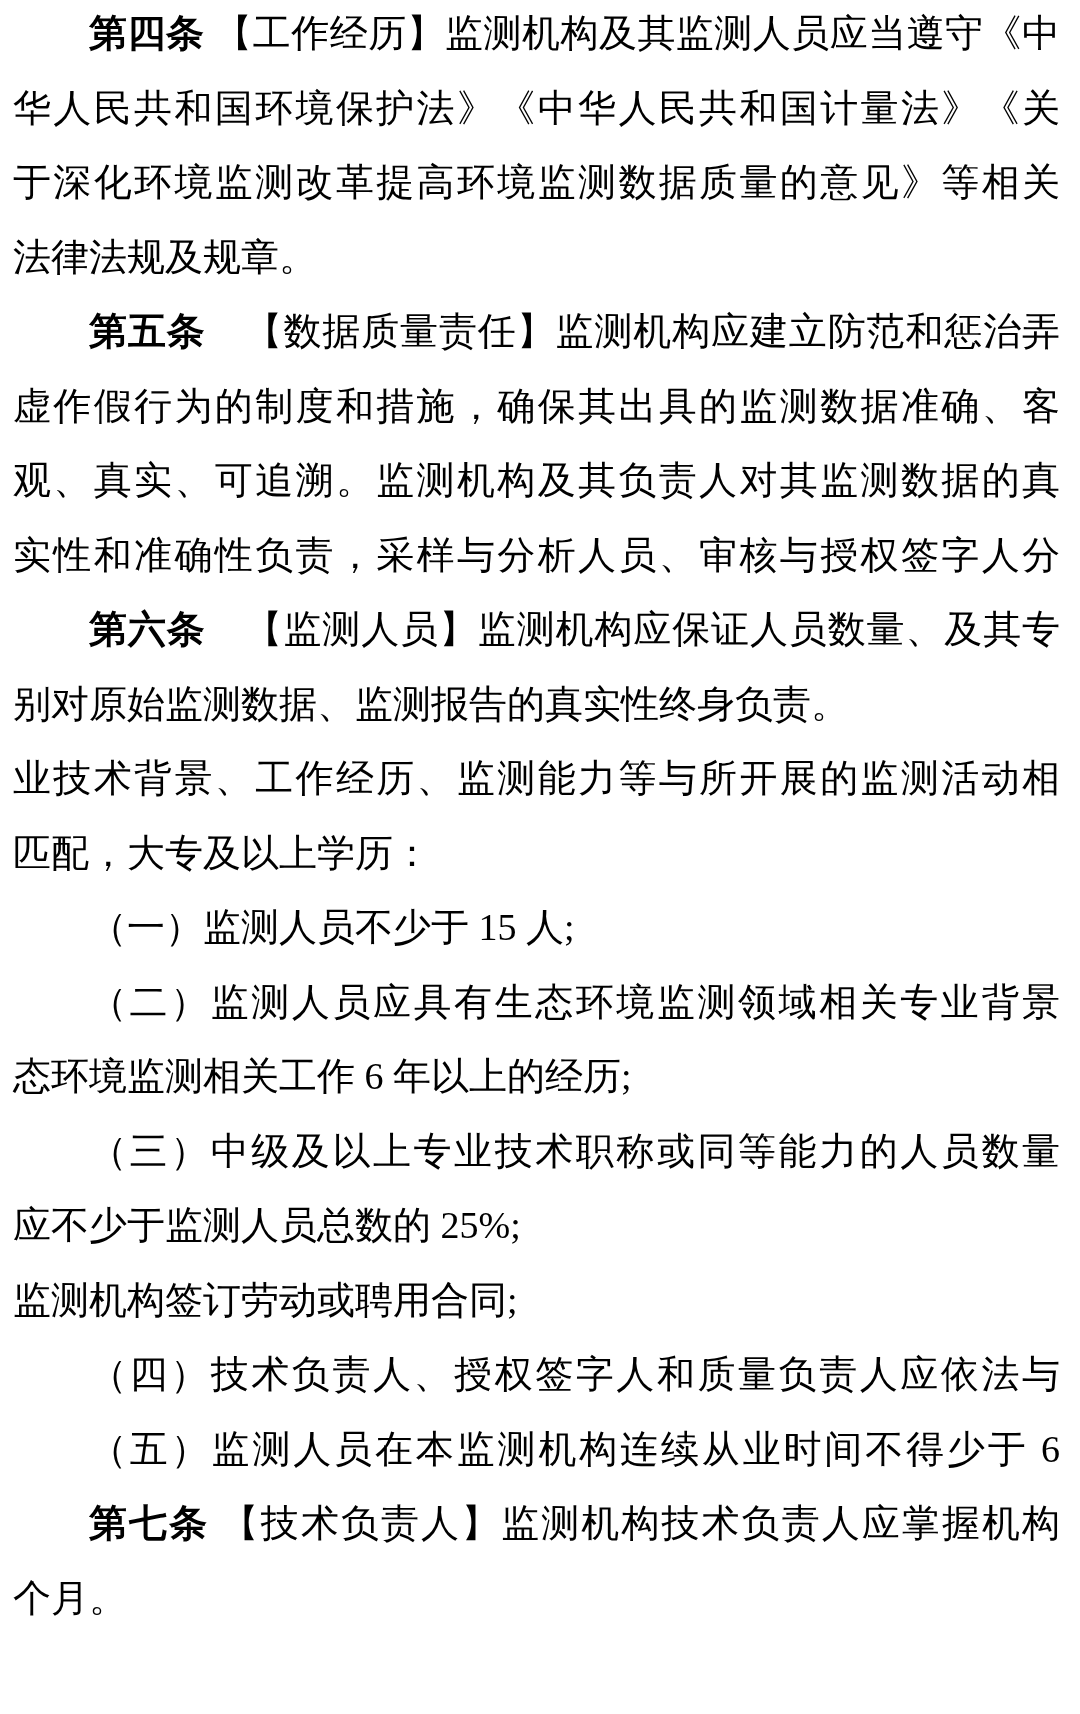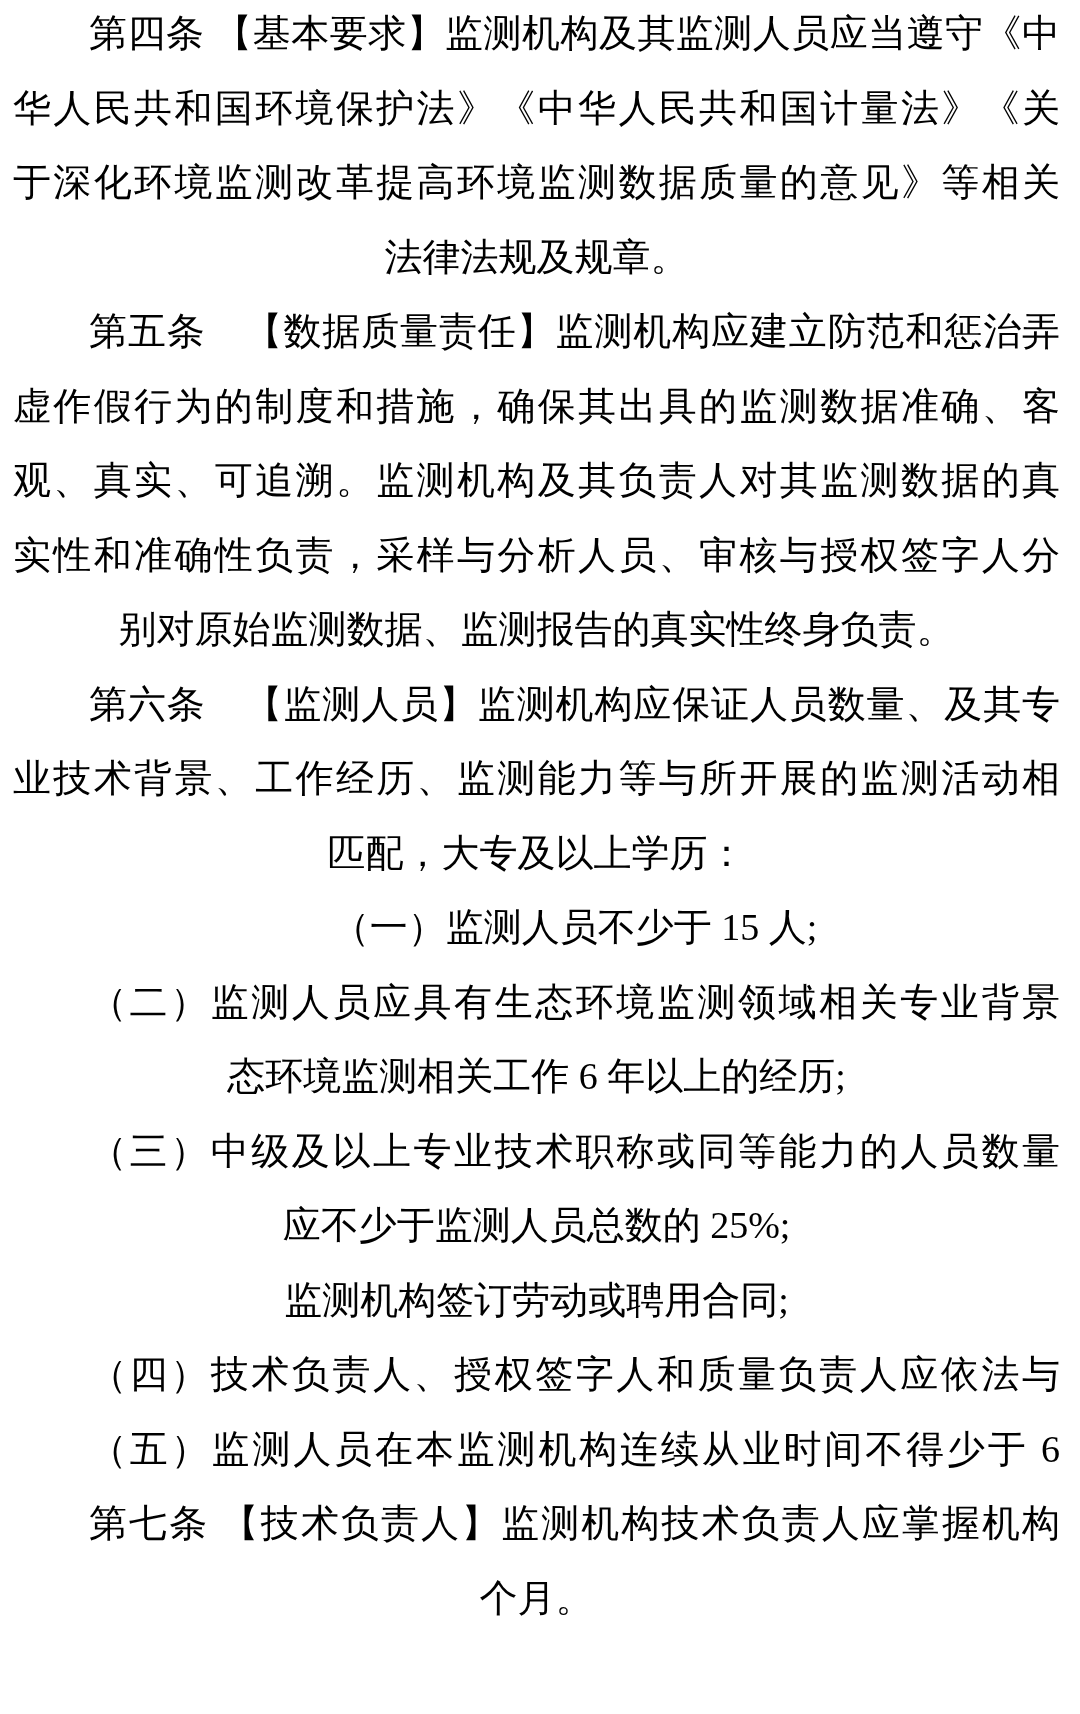--- a/index.html
+++ b/index.html
@@ -18,50 +18,50 @@
     height: 1714px;
     padding: 0 20px 0 13px;
     margin-top: -4px;
   }
   .line {
     font-family: "Liberation Serif", "DejaVu Serif", serif;
     font-size: 38px;
     line-height: 74.5px;
     height: 74.5px;
     color: #000000;
-    text-align: center;
+    text-align: left;
     overflow: visible;
   }
   .line.fill {
     text-align: justify;
     text-align-last: justify;
     text-justify: inter-ideograph;
   }
   .line.indent {
     text-indent: 2em;
   }
   .bold {
-    font-weight: normal;
+    font-weight: bold;
     margin-top: 37px;
   }
 </style>
 </head>
 <body>
 
 <div class="page">
-    <div class="line fill indent"><span class="bold">第四条</span><span class="regular"> 【基本要求】监测机构及其监测人员应当遵守《中</span></div>
+    <div class="line fill indent"><span class="bold">第四条</span><span class="regular"> 【工作经历】监测机构及其监测人员应当遵守《中</span></div>
     <div class="line fill"><span class="regular">华人民共和国环境保护法》《中华人民共和国计量法》《关</span></div>
     <div class="line fill"><span class="regular">于深化环境监测改革提高环境监测数据质量的意见》等相关</span></div>
     <div class="line"><span class="regular">法律法规及规章。</span></div>
     <div class="line fill indent"><span class="bold">第五条</span><span class="regular">　【数据质量责任】监测机构应建立防范和惩治弄</span></div>
     <div class="line fill"><span class="regular">虚作假行为的制度和措施，确保其出具的监测数据准确、客</span></div>
     <div class="line fill"><span class="regular">观、真实、可追溯。监测机构及其负责人对其监测数据的真</span></div>
     <div class="line fill"><span class="regular">实性和准确性负责，采样与分析人员、审核与授权签字人分</span></div>
+    <div class="line fill indent"><span class="bold">第六条</span><span class="regular">　【监测人员】监测机构应保证人员数量、及其专</span></div>
     <div class="line"><span class="regular">别对原始监测数据、监测报告的真实性终身负责。</span></div>
-    <div class="line fill indent"><span class="bold">第六条</span><span class="regular">　【监测人员】监测机构应保证人员数量、及其专</span></div>
     <div class="line fill"><span class="regular">业技术背景、工作经历、监测能力等与所开展的监测活动相</span></div>
     <div class="line"><span class="regular">匹配，大专及以上学历：</span></div>
     <div class="line indent"><span class="regular">（一）监测人员不少于 15 人;</span></div>
     <div class="line fill indent"><span class="regular">（二）监测人员应具有生态环境监测领域相关专业背景</span></div>
     <div class="line"><span class="regular">态环境监测相关工作 6 年以上的经历;</span></div>
     <div class="line fill indent"><span class="regular">（三）中级及以上专业技术职称或同等能力的人员数量</span></div>
     <div class="line"><span class="regular">应不少于监测人员总数的 25%;</span></div>
     <div class="line"><span class="regular">监测机构签订劳动或聘用合同;</span></div>
     <div class="line fill indent"><span class="regular">（四）技术负责人、授权签字人和质量负责人应依法与</span></div>
     <div class="line fill indent"><span class="regular">（五）监测人员在本监测机构连续从业时间不得少于 6</span></div>

